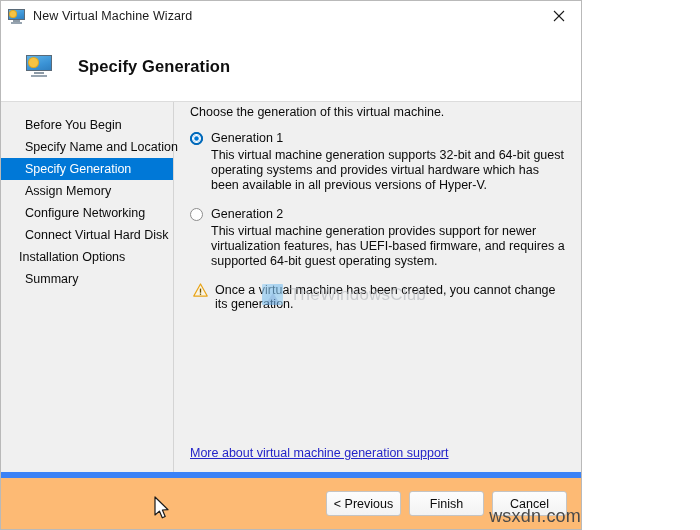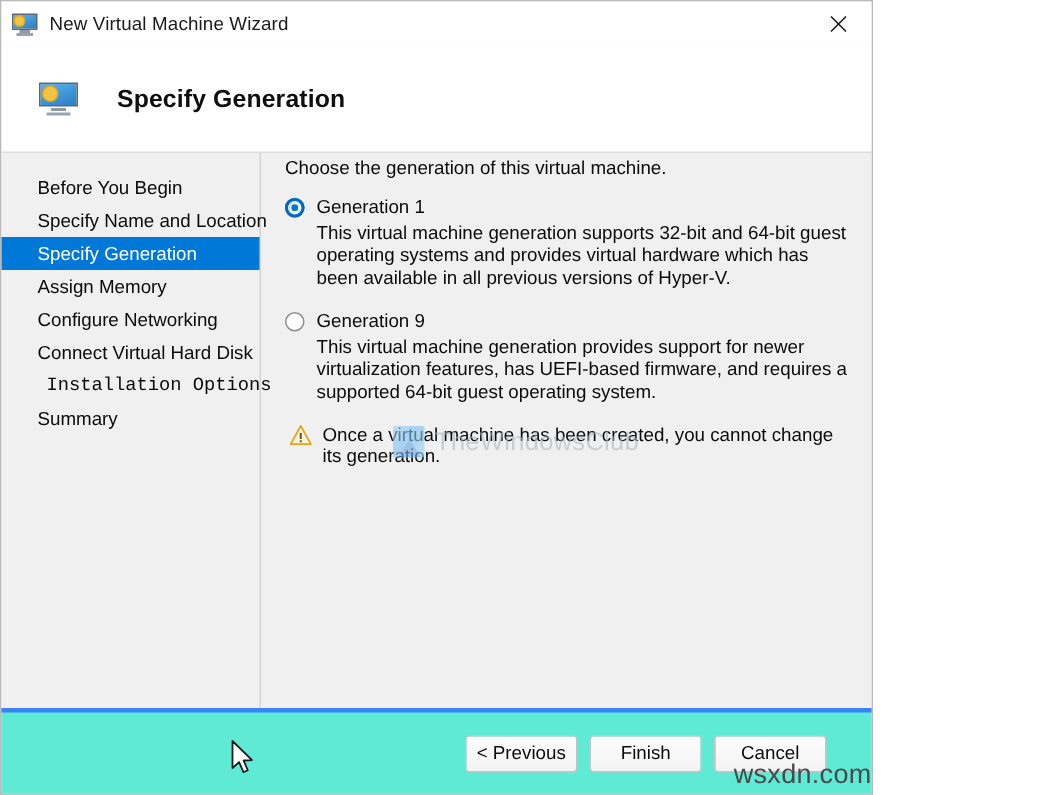--- a/index.html
+++ b/index.html
@@ -136,21 +136,21 @@
   }
   .nav-item {
     height: 22px;
     line-height: 22px;
     padding-left: 24px;
     font-size: 12.5px;
     color: #0b0b0b;
     white-space: nowrap;
     cursor: default;
   }
-  .nav-item.indent { padding-left: 30px; font-family: Liberation Mono, monospace; }
+  .nav-item.indent { padding-left: 18px; }
   .nav-item.selected {
     background: #0078d7;
     color: #ffffff;
   }
   .content {
     flex: 1 1 auto;
     position: relative;
     padding: 0 14px 0 16px;
     box-sizing: border-box;
   }
@@ -268,26 +268,26 @@
     bottom: 12px;
     font-size: 12.5px;
     color: #2424c8;
     text-decoration: underline;
     cursor: pointer;
   }
   
   .footer {
     height: 57px;
     min-height: 57px;
-    border-top: 3px solid #3b82f6;
-    background: #5eead4;
+    border-top: 6px solid #3b82f6;
+    background: #fdba74;
     display: flex;
     align-items: center;
     justify-content: flex-end;
-    padding-right: 30px;
+    padding-right: 14px;
     box-sizing: border-box;
     position: relative;
   }
   .btn {
     width: 75px;
     height: 25px;
     margin-left: 8px;
     font-size: 12.5px;
     color: #0b0b0b;
     background: linear-gradient(180deg,#fdfdfd 0%, #f3f3f3 100%);
@@ -374,38 +374,39 @@
       <div class="intro">Choose the generation of this virtual machine.</div>
 
       <div class="option-row">
         <div class="radio checked"></div>
         <div class="opt-label">Generation 1</div>
       </div>
       <div class="opt-desc">This virtual machine generation supports 32-bit and 64-bit guest operating systems and provides virtual hardware which has been available in all previous versions of Hyper-V.</div>
 
       <div class="option-row">
         <div class="radio"></div>
-        <div class="opt-label">Generation 9</div>
+        <div class="opt-label">Generation 2</div>
       </div>
       <div class="opt-desc">This virtual machine generation provides support for newer virtualization features, has UEFI-based firmware, and requires a supported 64-bit guest operating system.</div>
 
       <div class="warning-row">
         <svg class="warn-icon" viewBox="0 0 16 15">
           <path d="M8 1 L15.2 14 L0.8 14 Z" fill="#fbf4e2" stroke="#e8a317" stroke-width="1.3" stroke-linejoin="round"></path>
           <rect x="7.3" y="6" width="1.4" height="4.4" fill="#6b5200"></rect>
           <rect x="7.3" y="11.3" width="1.4" height="1.4" fill="#6b5200"></rect>
         </svg>
         <div class="warn-text">Once a virtual machine has been created, you cannot change its generation.</div>
       </div>
 
       <div class="watermark">
         <div class="wm-logo"></div>
         <div class="wm-text">TheWindowsClub</div>
       </div>
 
+      <div class="more-link">More about virtual machine generation support</div>
     </div>
   </div>
 
   <div class="footer">
     <div class="btn">&lt; Previous</div>
     <div class="btn">Finish</div>
     <div class="btn">Cancel</div>
 
     <svg class="cursor" viewBox="0 0 18 26">
       <path d="M1 1 L1 19 L5.4 15.1 L8.3 21.8 L11.2 20.5 L8.4 14 L14 13.7 Z" fill="#ffffff" stroke="#1a1a1a" stroke-width="1.2" stroke-linejoin="round"></path>

